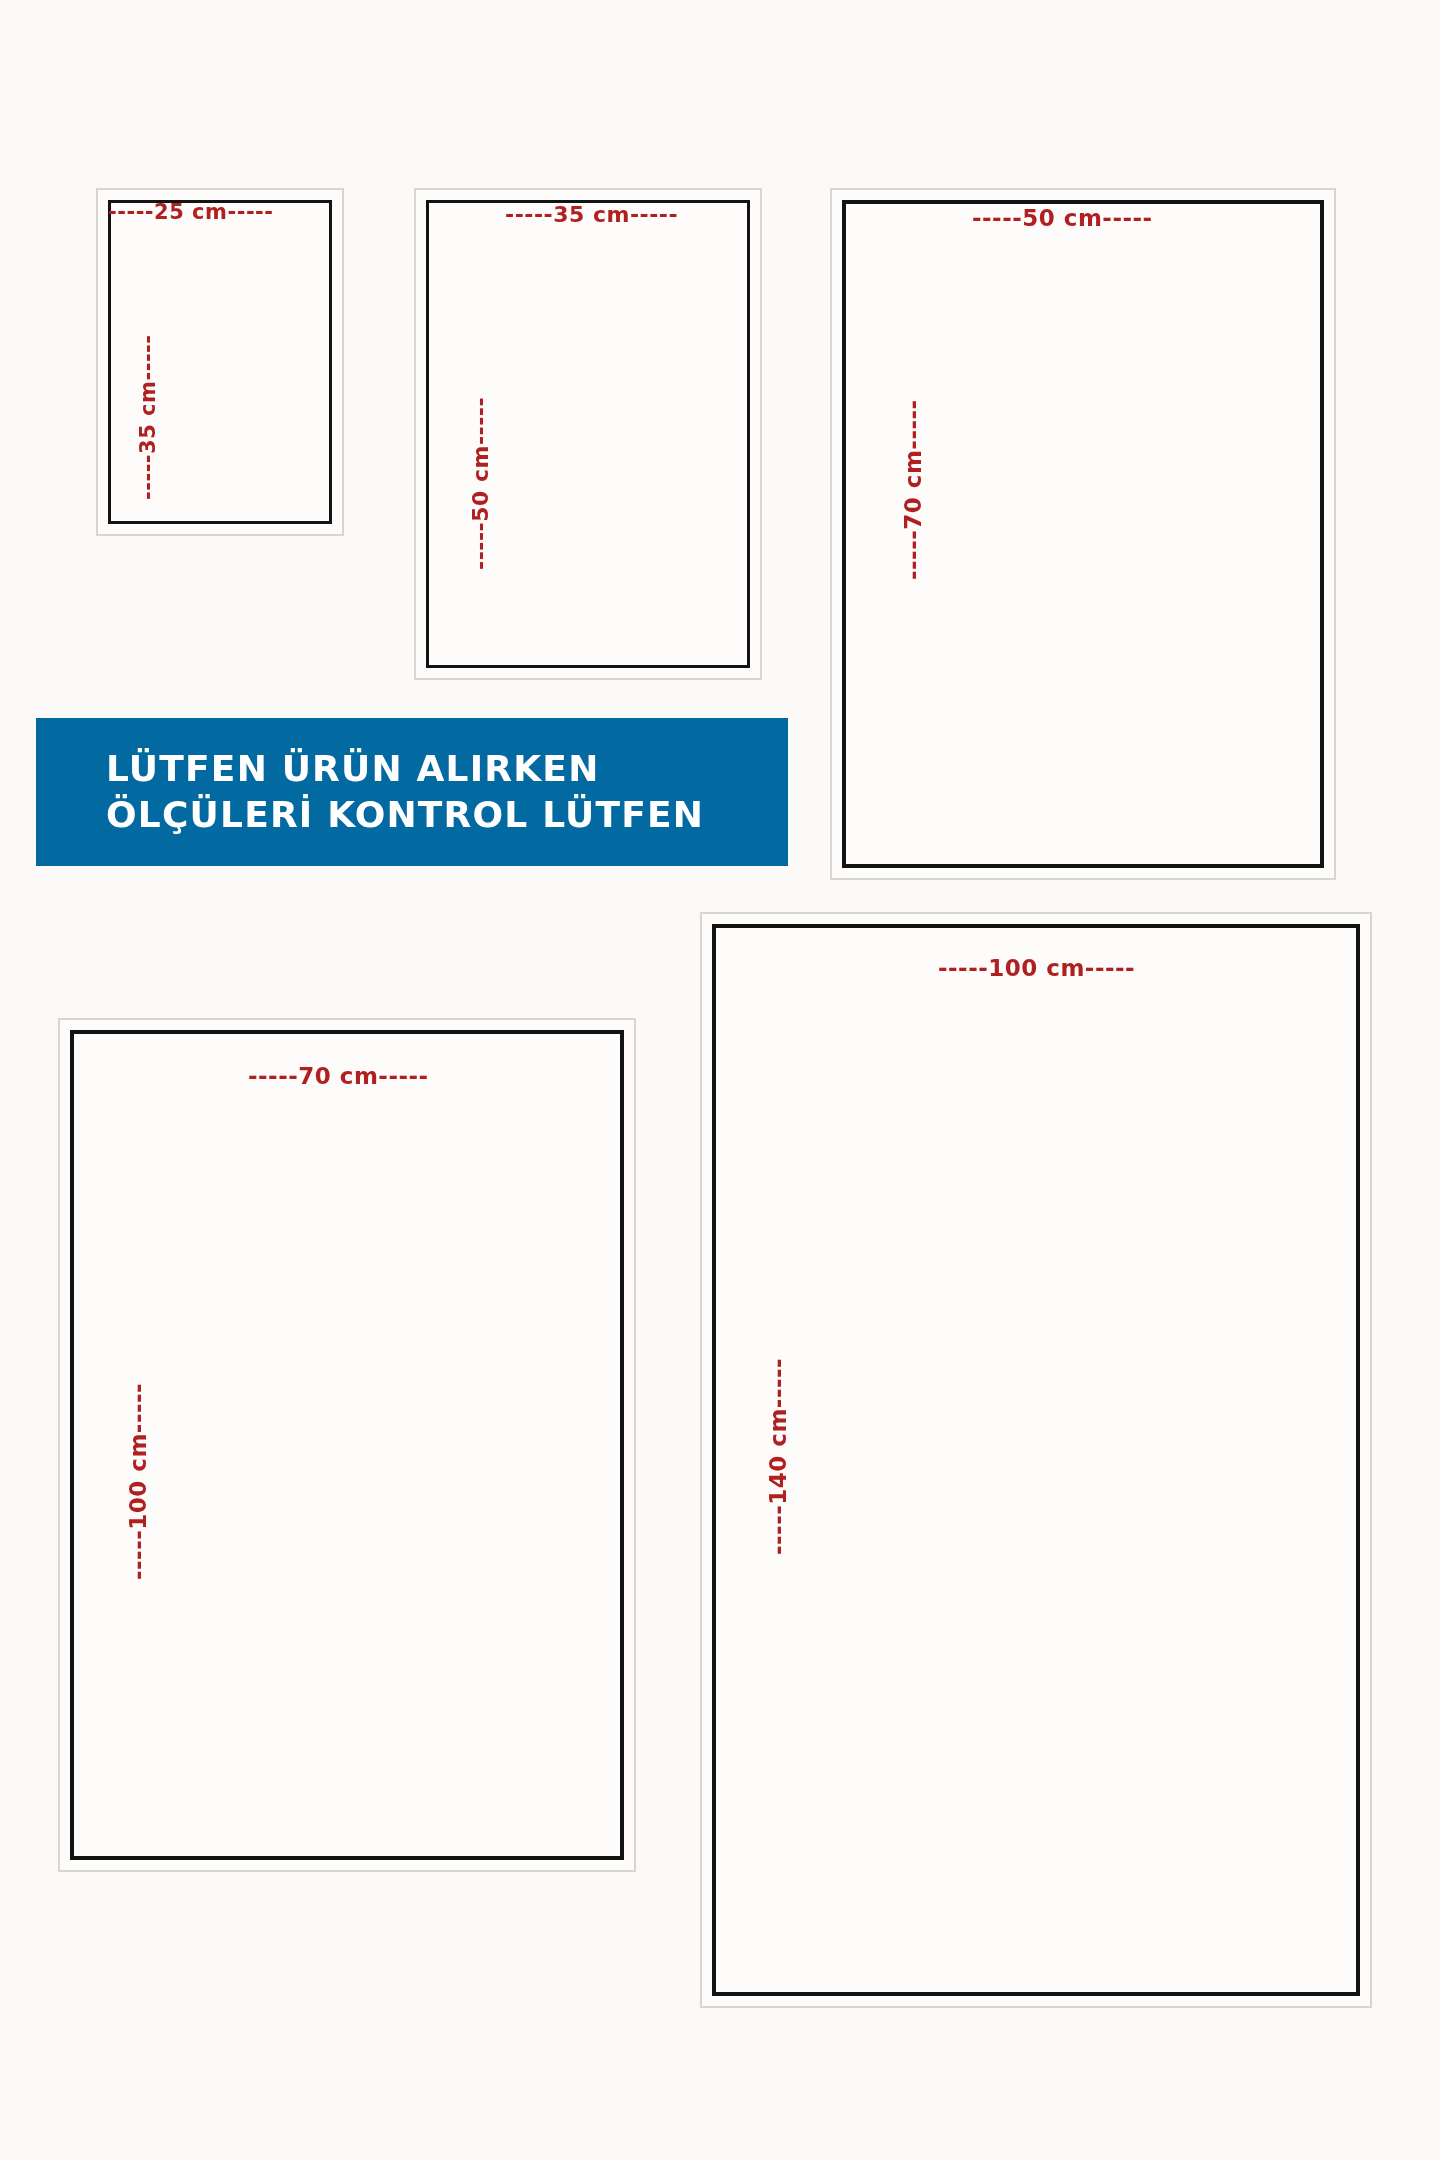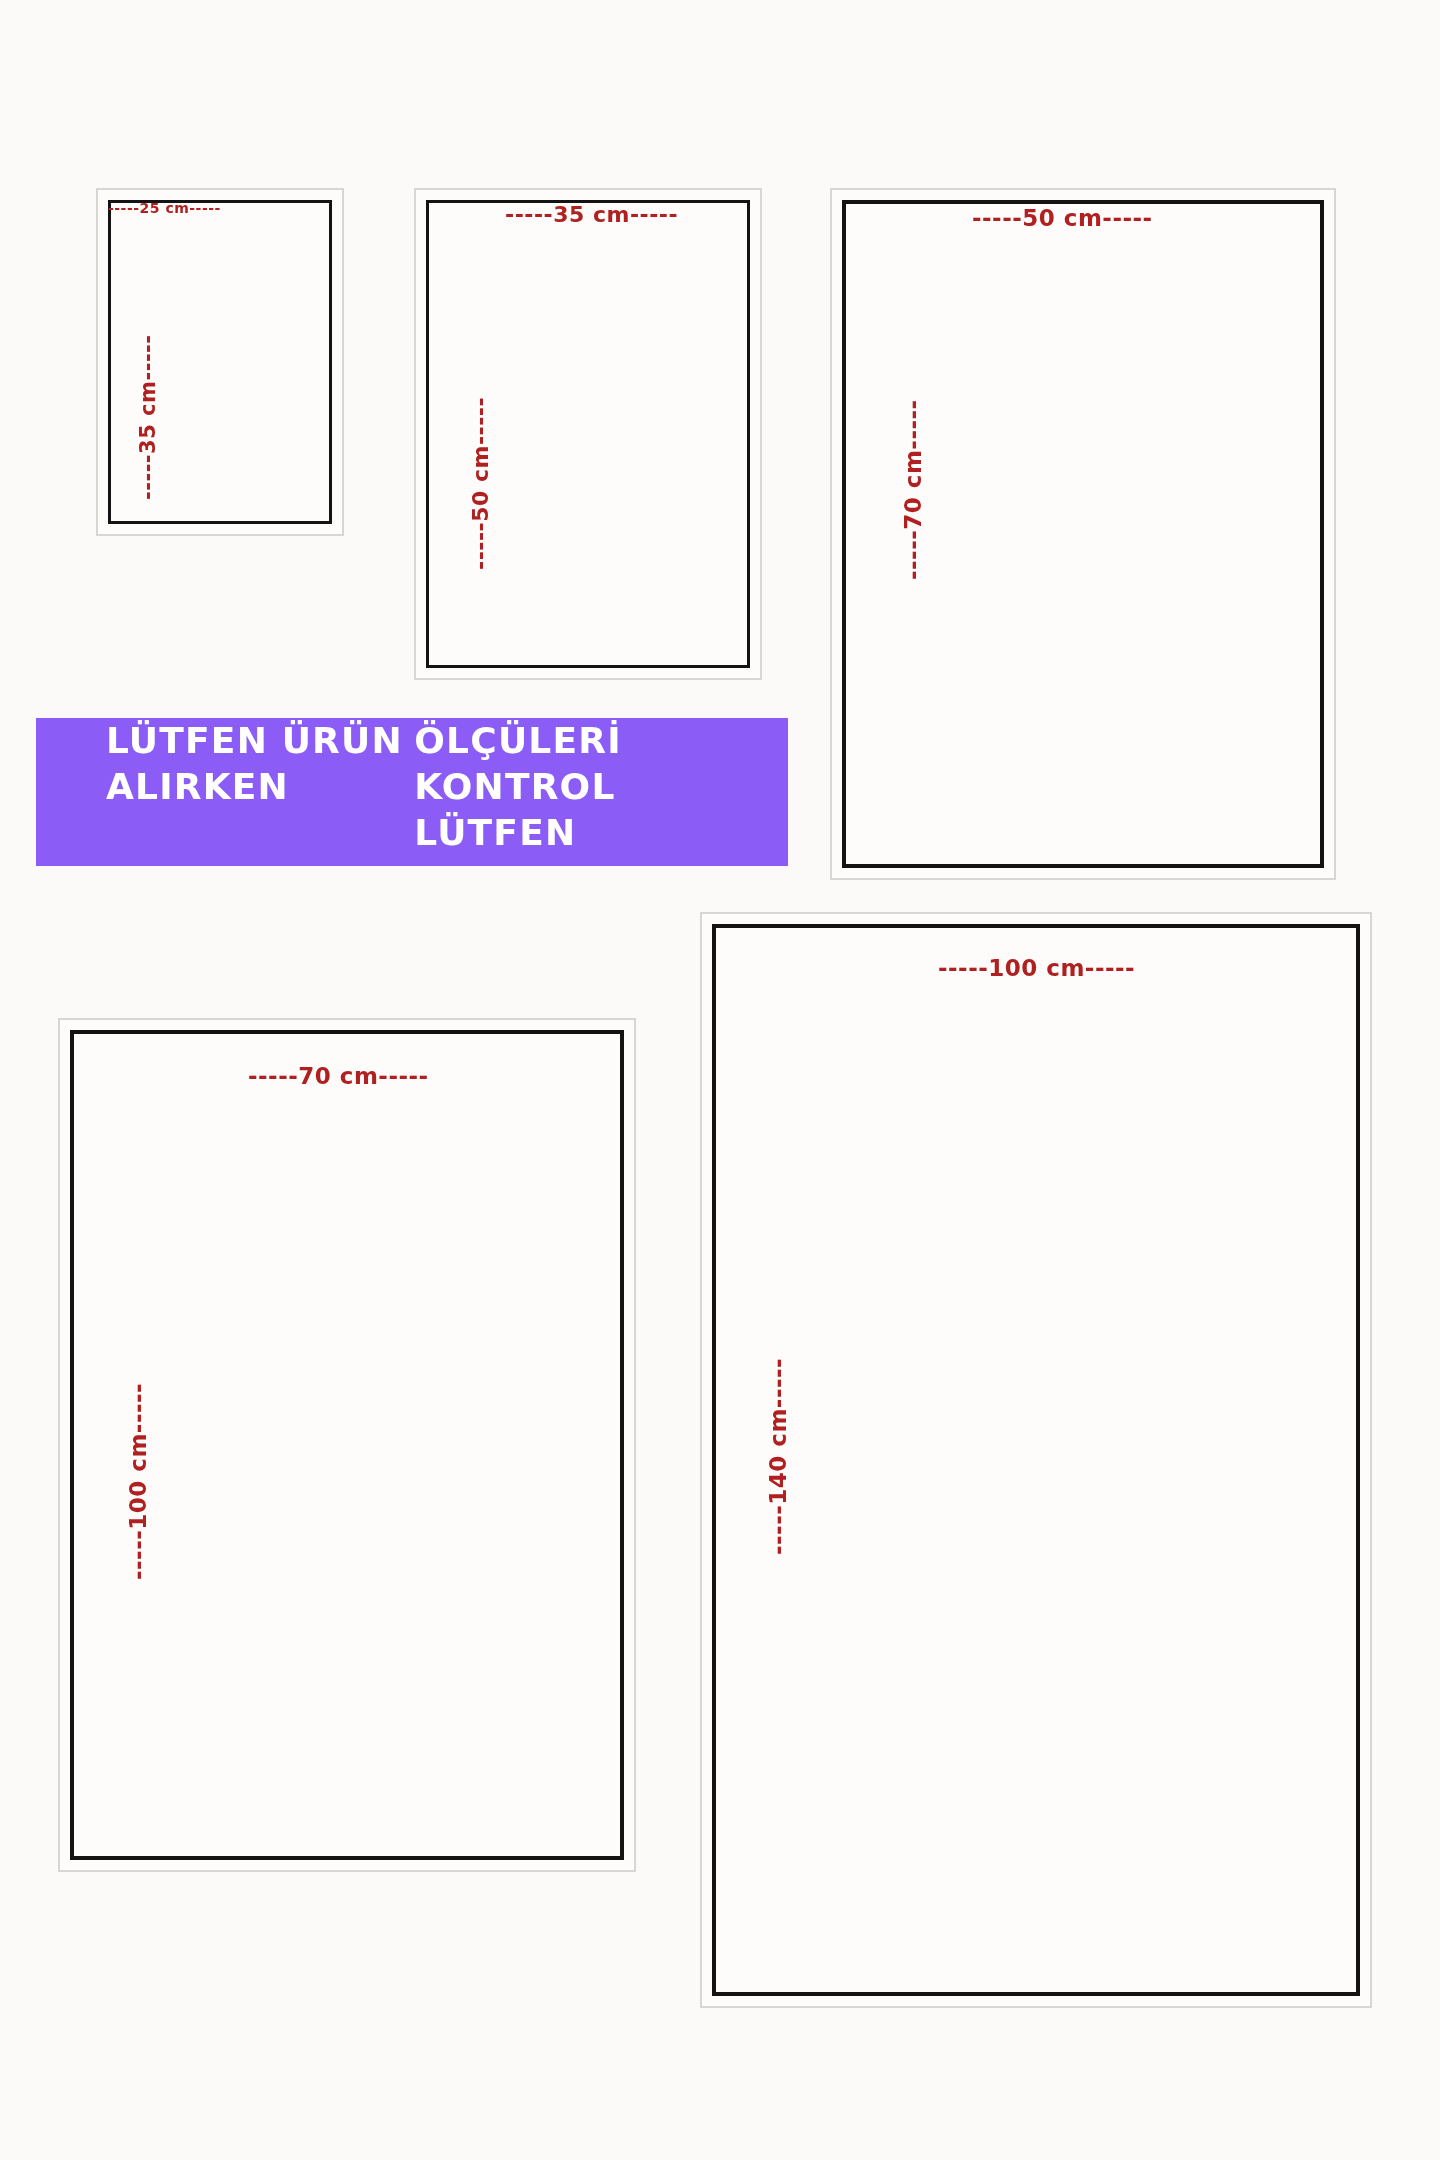--- a/index.html
+++ b/index.html
@@ -55,23 +55,23 @@
     transform-origin: 0 0;
     transform: rotate(-90deg);
   }
   
   #warning-banner {
     position: absolute;
     left: 36px;
     top: 718px;
     width: 752px;
     height: 148px;
-    background: #8b5cf6;
+    background: #0369a1;
     display: flex;
-    flex-direction: row;
+    flex-direction: column;
     justify-content: center;
     padding-left: 70px;
     box-sizing: border-box;
   }
   #warning-banner .line {
     color: #ffffff;
     font-size: 36px;
     font-weight: bold;
     letter-spacing: 1.2px;
     line-height: 1.28;
@@ -79,21 +79,21 @@
   }
 </style>
 </head>
 <body>
 
 <div id="canvas">
 
   <div class="frame thin" style="left:96px; top:188px; width:248px; height:348px;">
     <div class="inner"></div>
   </div>
-  <div class="dim" style="left:108px; top:200px; font-size:14px;">-----25 cm-----</div>
+  <div class="dim" style="left:108px; top:200px; font-size:21px;">-----25 cm-----</div>
   <div class="dim vert" style="left:136px; top:500px; font-size:21px;">-----35 cm-----</div>
 
   <div class="frame thin" style="left:414px; top:188px; width:348px; height:492px;">
     <div class="inner"></div>
   </div>
   <div class="dim" style="left:505px; top:202px; font-size:22px;">-----35 cm-----</div>
   <div class="dim vert" style="left:468px; top:570px; font-size:22px;">-----50 cm-----</div>
 
   <div class="frame" style="left:830px; top:188px; width:506px; height:692px;">
     <div class="inner"></div>

